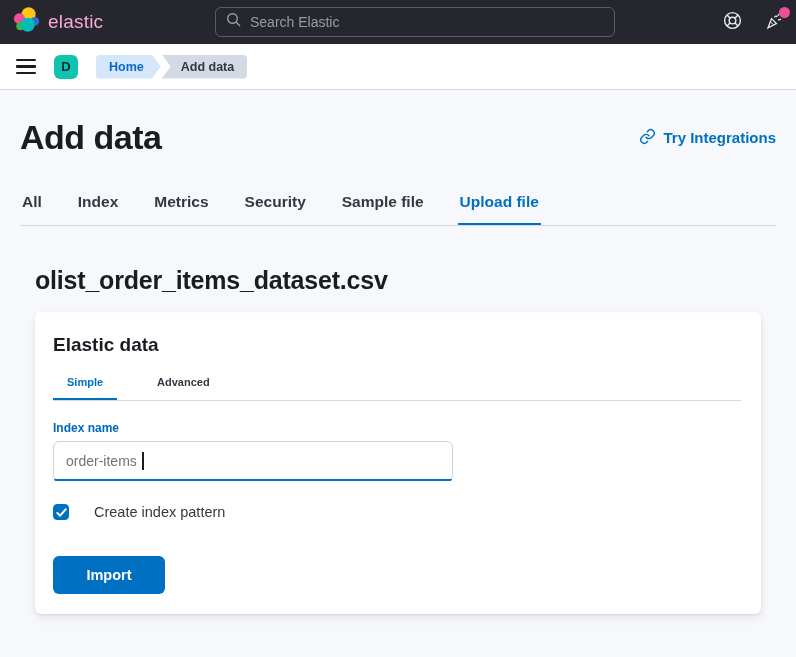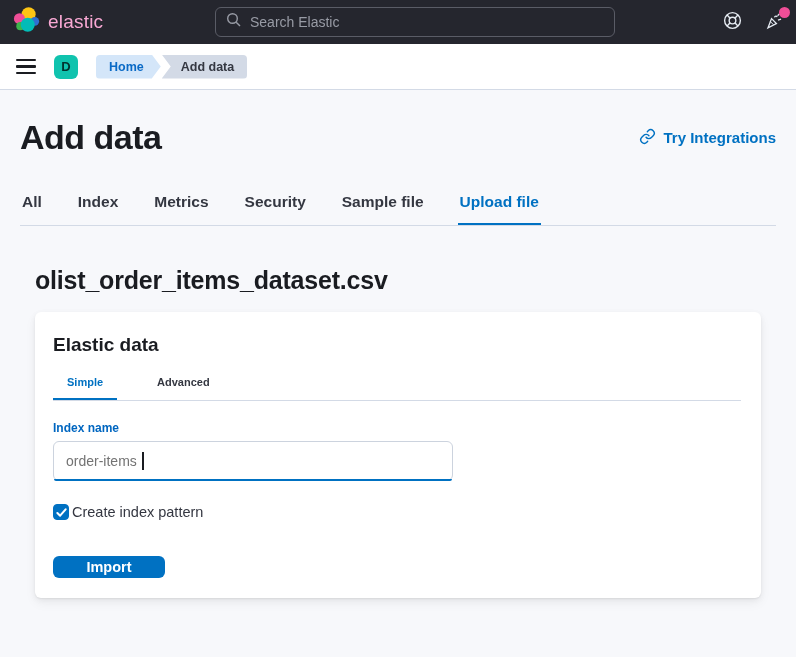--- a/index.html
+++ b/index.html
@@ -100,32 +100,32 @@
     width:100%; height:100%; border:1px solid #ccd3de; border-radius:6px;
     padding:0 12px; font-size:14px; font-family:inherit; color:#737373;
     background:#fff; outline:none;
   }
   .input-wrap::after {
     content:""; position:absolute; left:1px; right:1px; bottom:0; height:2px;
     background:var(--primary,#0071c2); border-radius:0 0 5px 5px;
   }
   .caret { position:absolute; left:89px; top:11px; width:1.5px; height:18px; background:#1a1c21; }
 
-  .checkbox-row { display:flex; align-items:center; gap:3px; margin-top:23px; cursor:pointer; }
+  .checkbox-row { display:flex; align-items:center; gap:25px; margin-top:23px; cursor:pointer; }
   .checkbox {
     width:16px; height:16px; border-radius:4px; border:1px solid #ccd3de; background:#fff;
     display:flex; align-items:center; justify-content:center;
   }
   .checkbox.checked { background:var(--primary,#0071c2); border-color:var(--primary,#0071c2); }
   .checkbox svg { display:none; }
   .checkbox.checked svg { display:block; }
   .checkbox-label { font-size:14.5px; color:#343741; }
 
   .import-btn {
-    margin-top:36px; min-width:112px; height:22px; border:none; border-radius:6px;
+    margin-top:36px; min-width:112px; height:38px; border:none; border-radius:6px;
     background:var(--primary,#0071c2); color:#fff; font-size:14.5px; font-weight:700;
     font-family:inherit; cursor:pointer; padding:0 18px;
   }
 </style>
 </head>
 <body>
 
 <header class="top-header">
   <div class="logo">
     <span>

